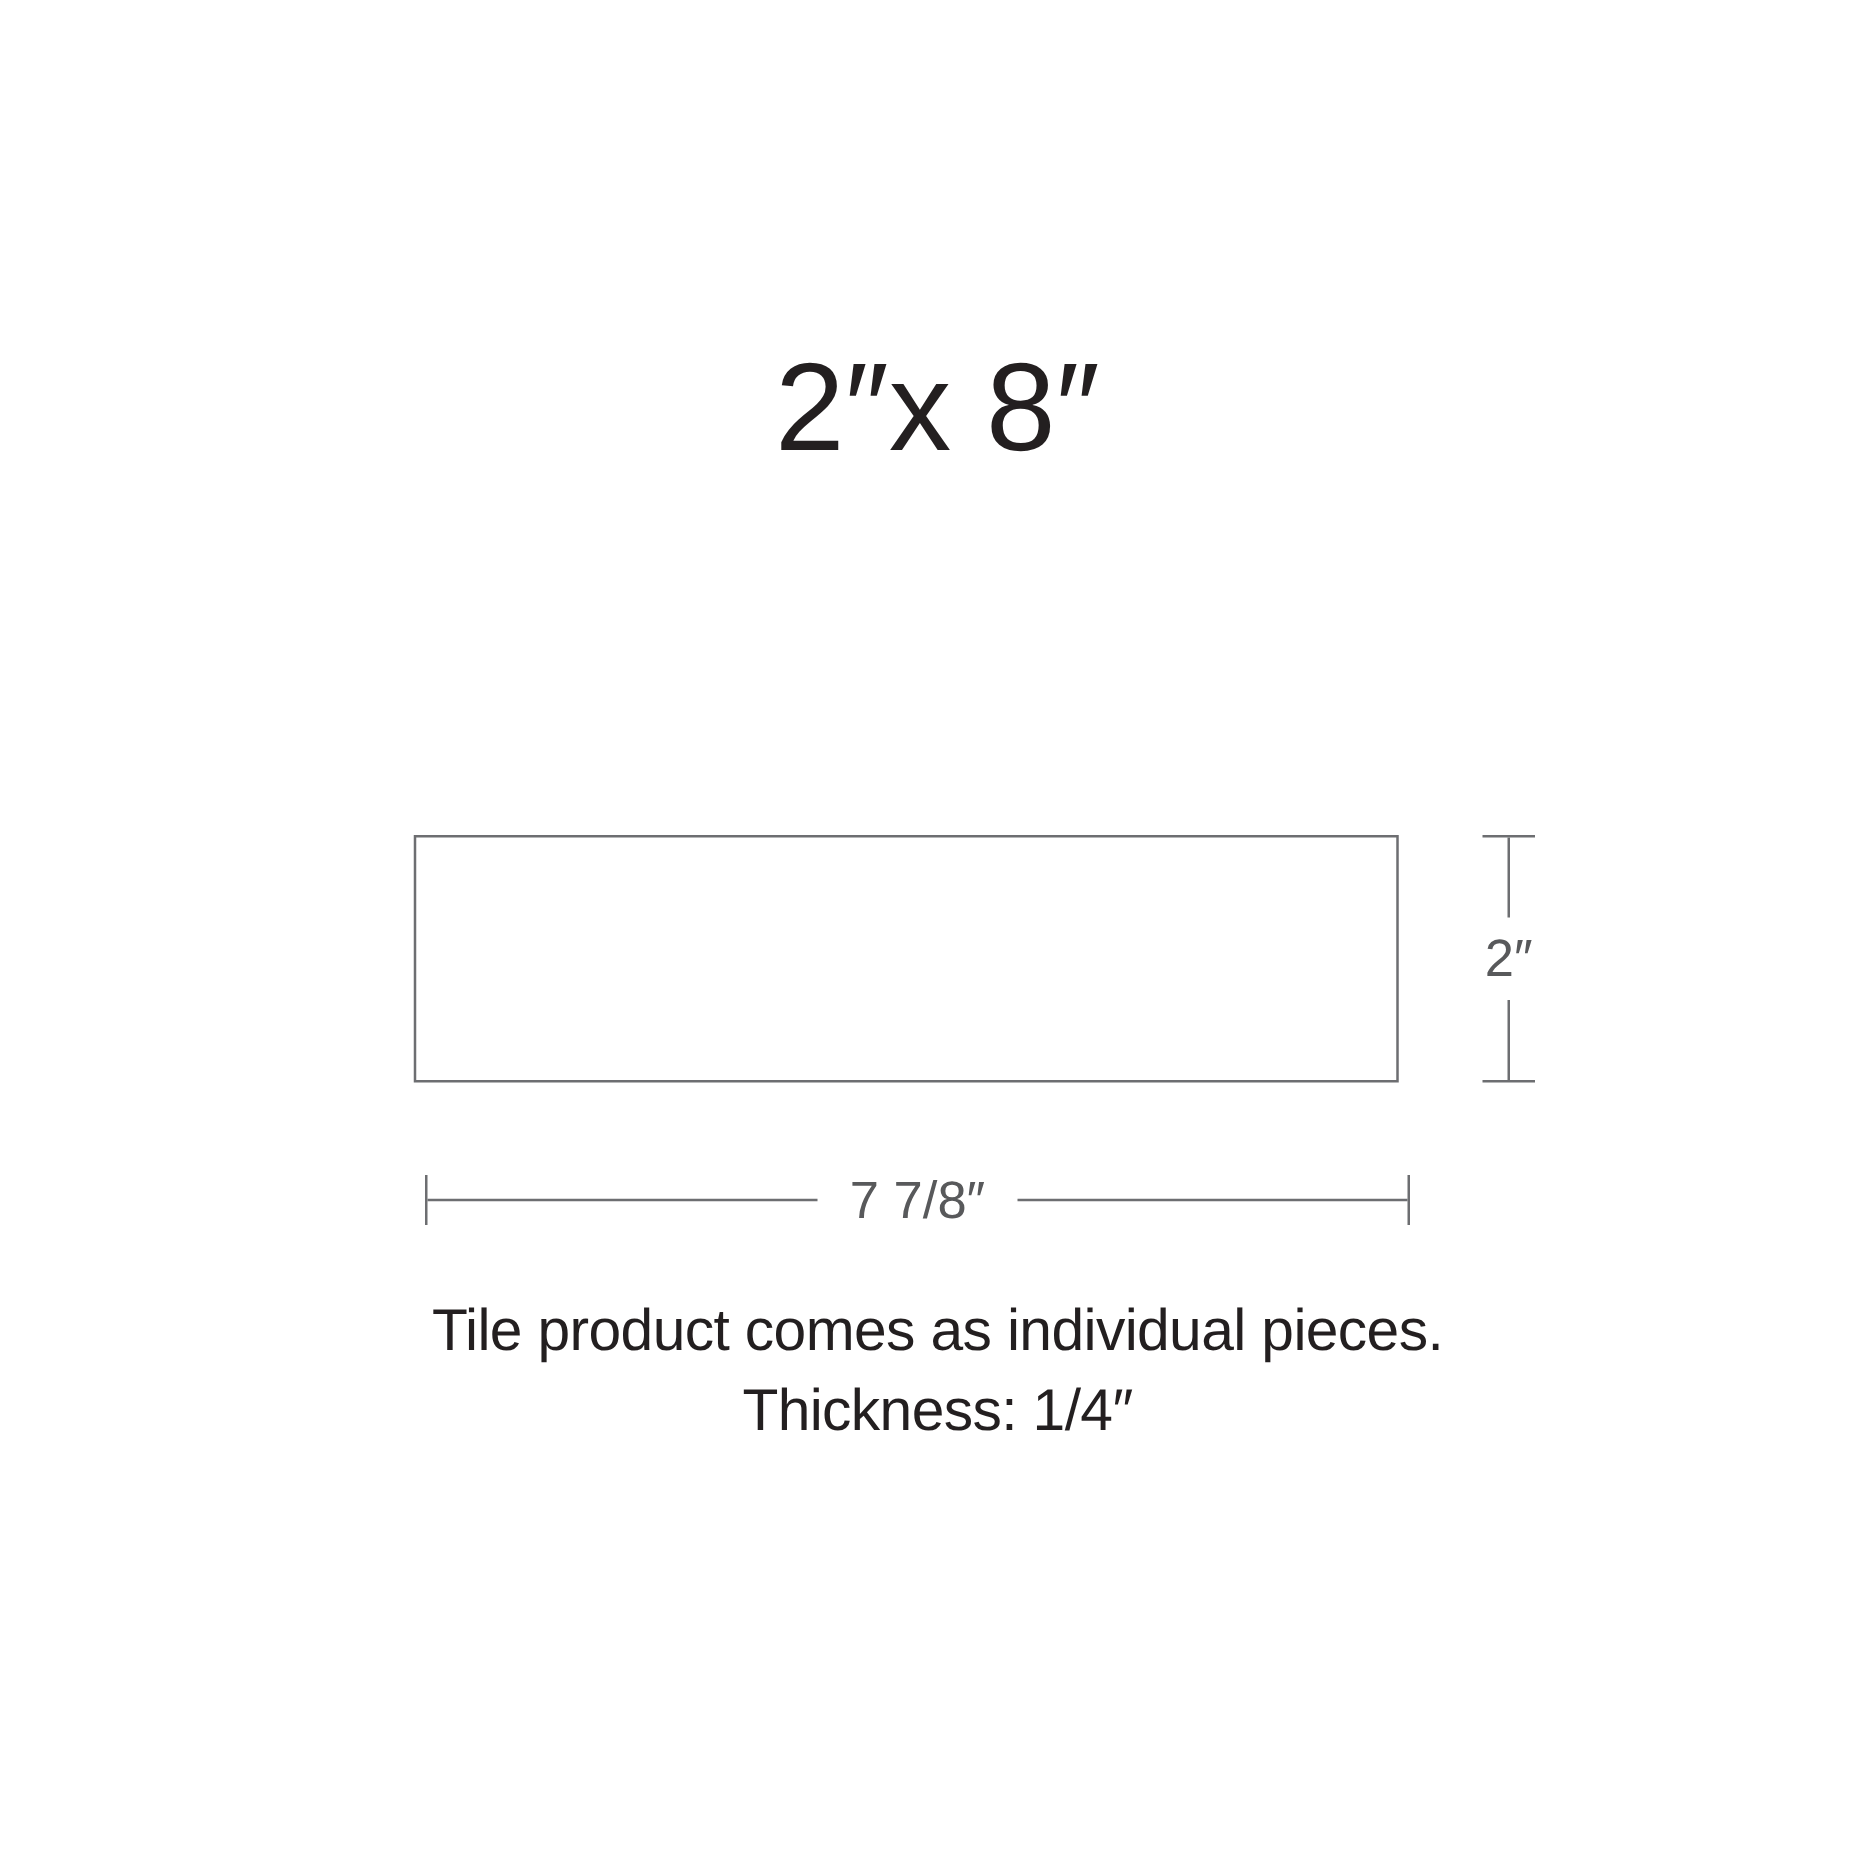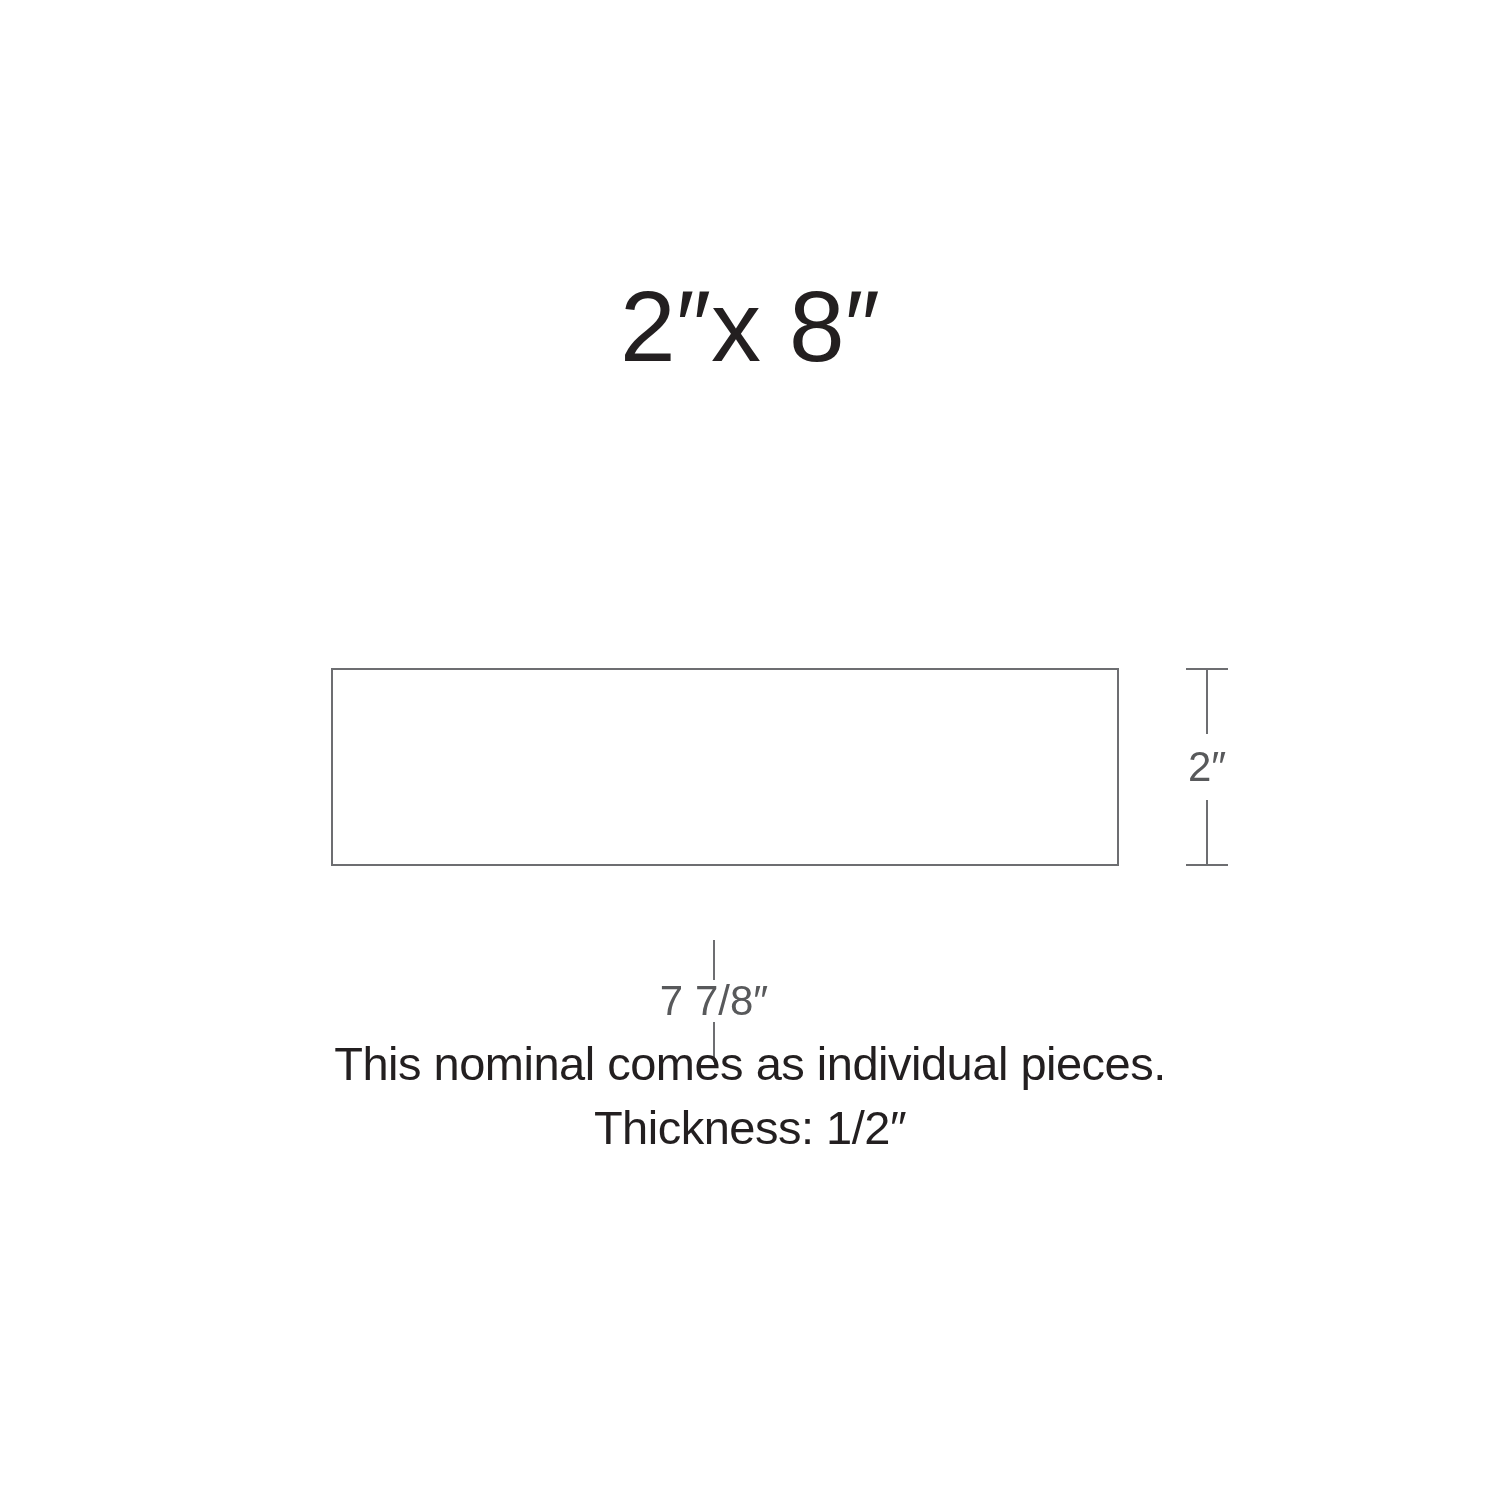--- a/index.html
+++ b/index.html
@@ -71,26 +71,26 @@
     flex: none;
     padding: 12px 0;
     font-size: 42px;
     line-height: 1;
     color: var(--dimension-text);
     white-space: nowrap;
   }
   
   .dim-width {
     position: absolute;
-    left: 320px;
+    left: 340px;
     top: 940px;
     width: 788px;
     height: 40px;
     display: flex;
-    flex-direction: column;
+    flex-direction: row;
     align-items: center;
   }
   .dim-width .cap {
     flex: none;
     width: 2px;
     height: 40px;
     background: var(--line);
   }
   .dim-width .seg {
     flex: 1 1 auto;
@@ -138,17 +138,17 @@
 
   <div class="dim-width">
     <div class="cap"></div>
     <div class="seg"></div>
     <div class="dim-label">7 7/8″</div>
     <div class="seg"></div>
     <div class="cap"></div>
   </div>
 
   <div class="notes">
-    <p>This nominal comes as individual pieces.</p>
-    <p>Thickness: 1/2″</p>
+    <p>Tile product comes as individual pieces.</p>
+    <p>Thickness: 1/4″</p>
   </div>
 
 </div>
 
 </body></html>

